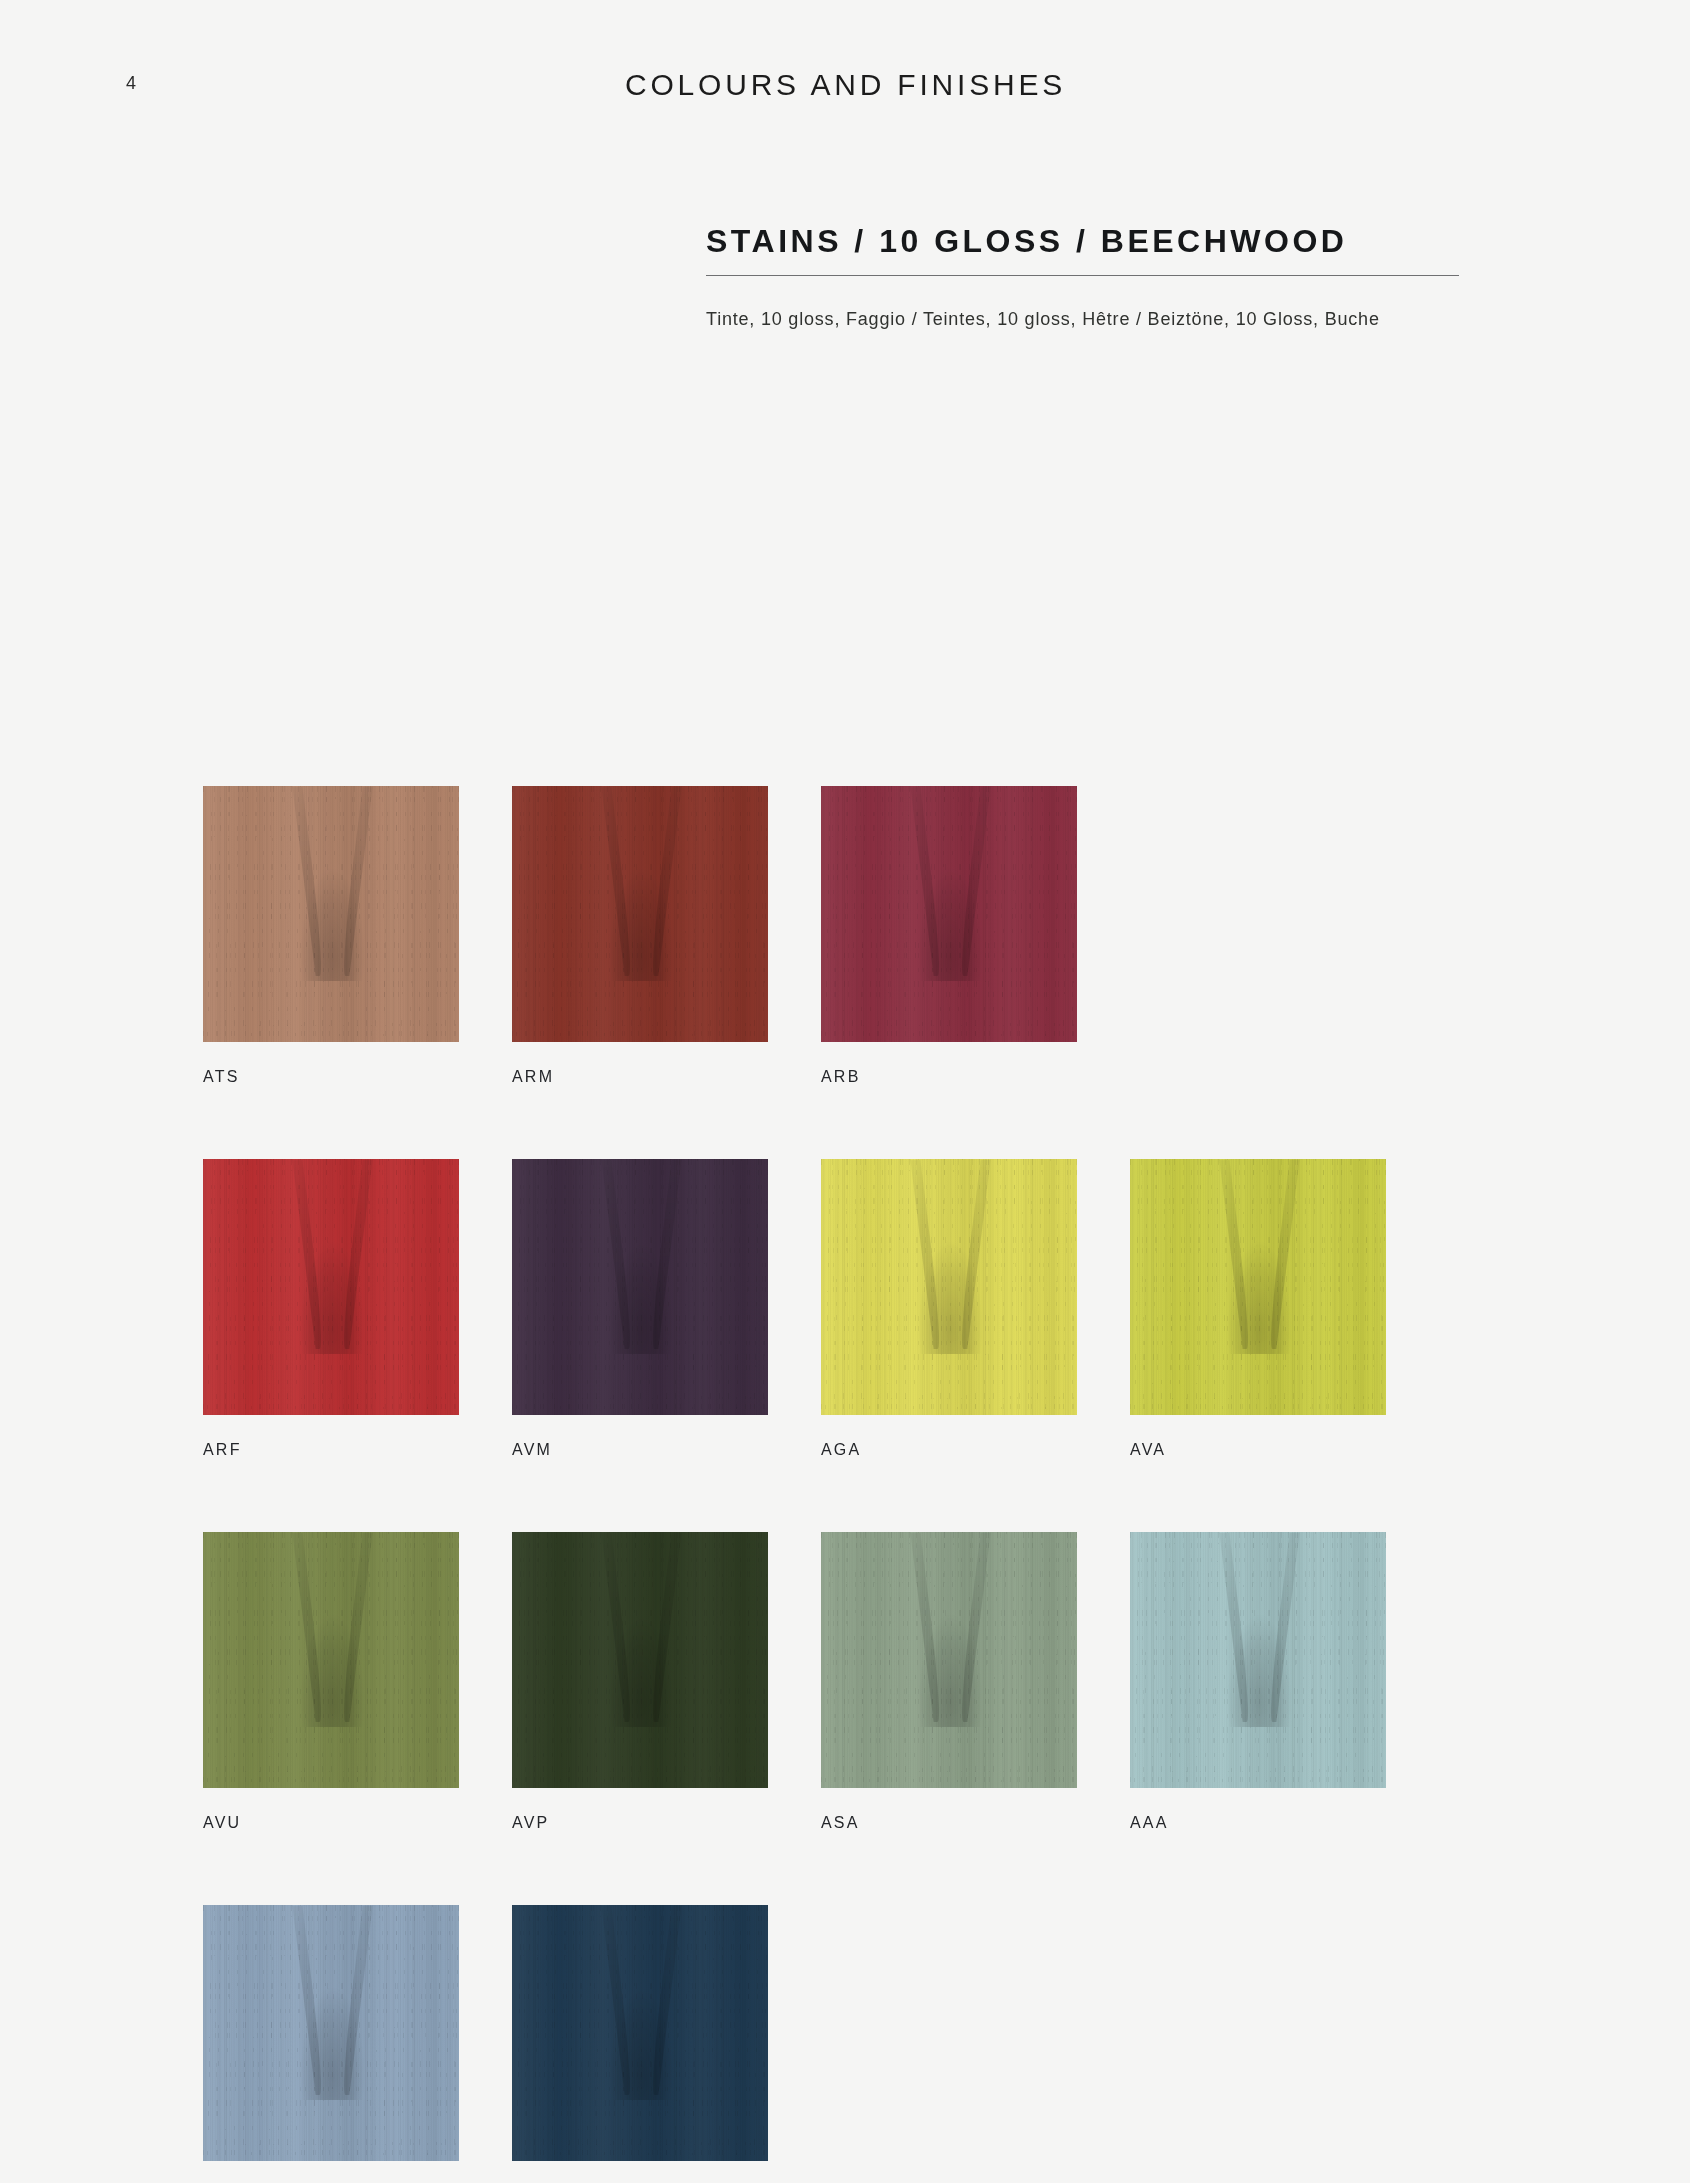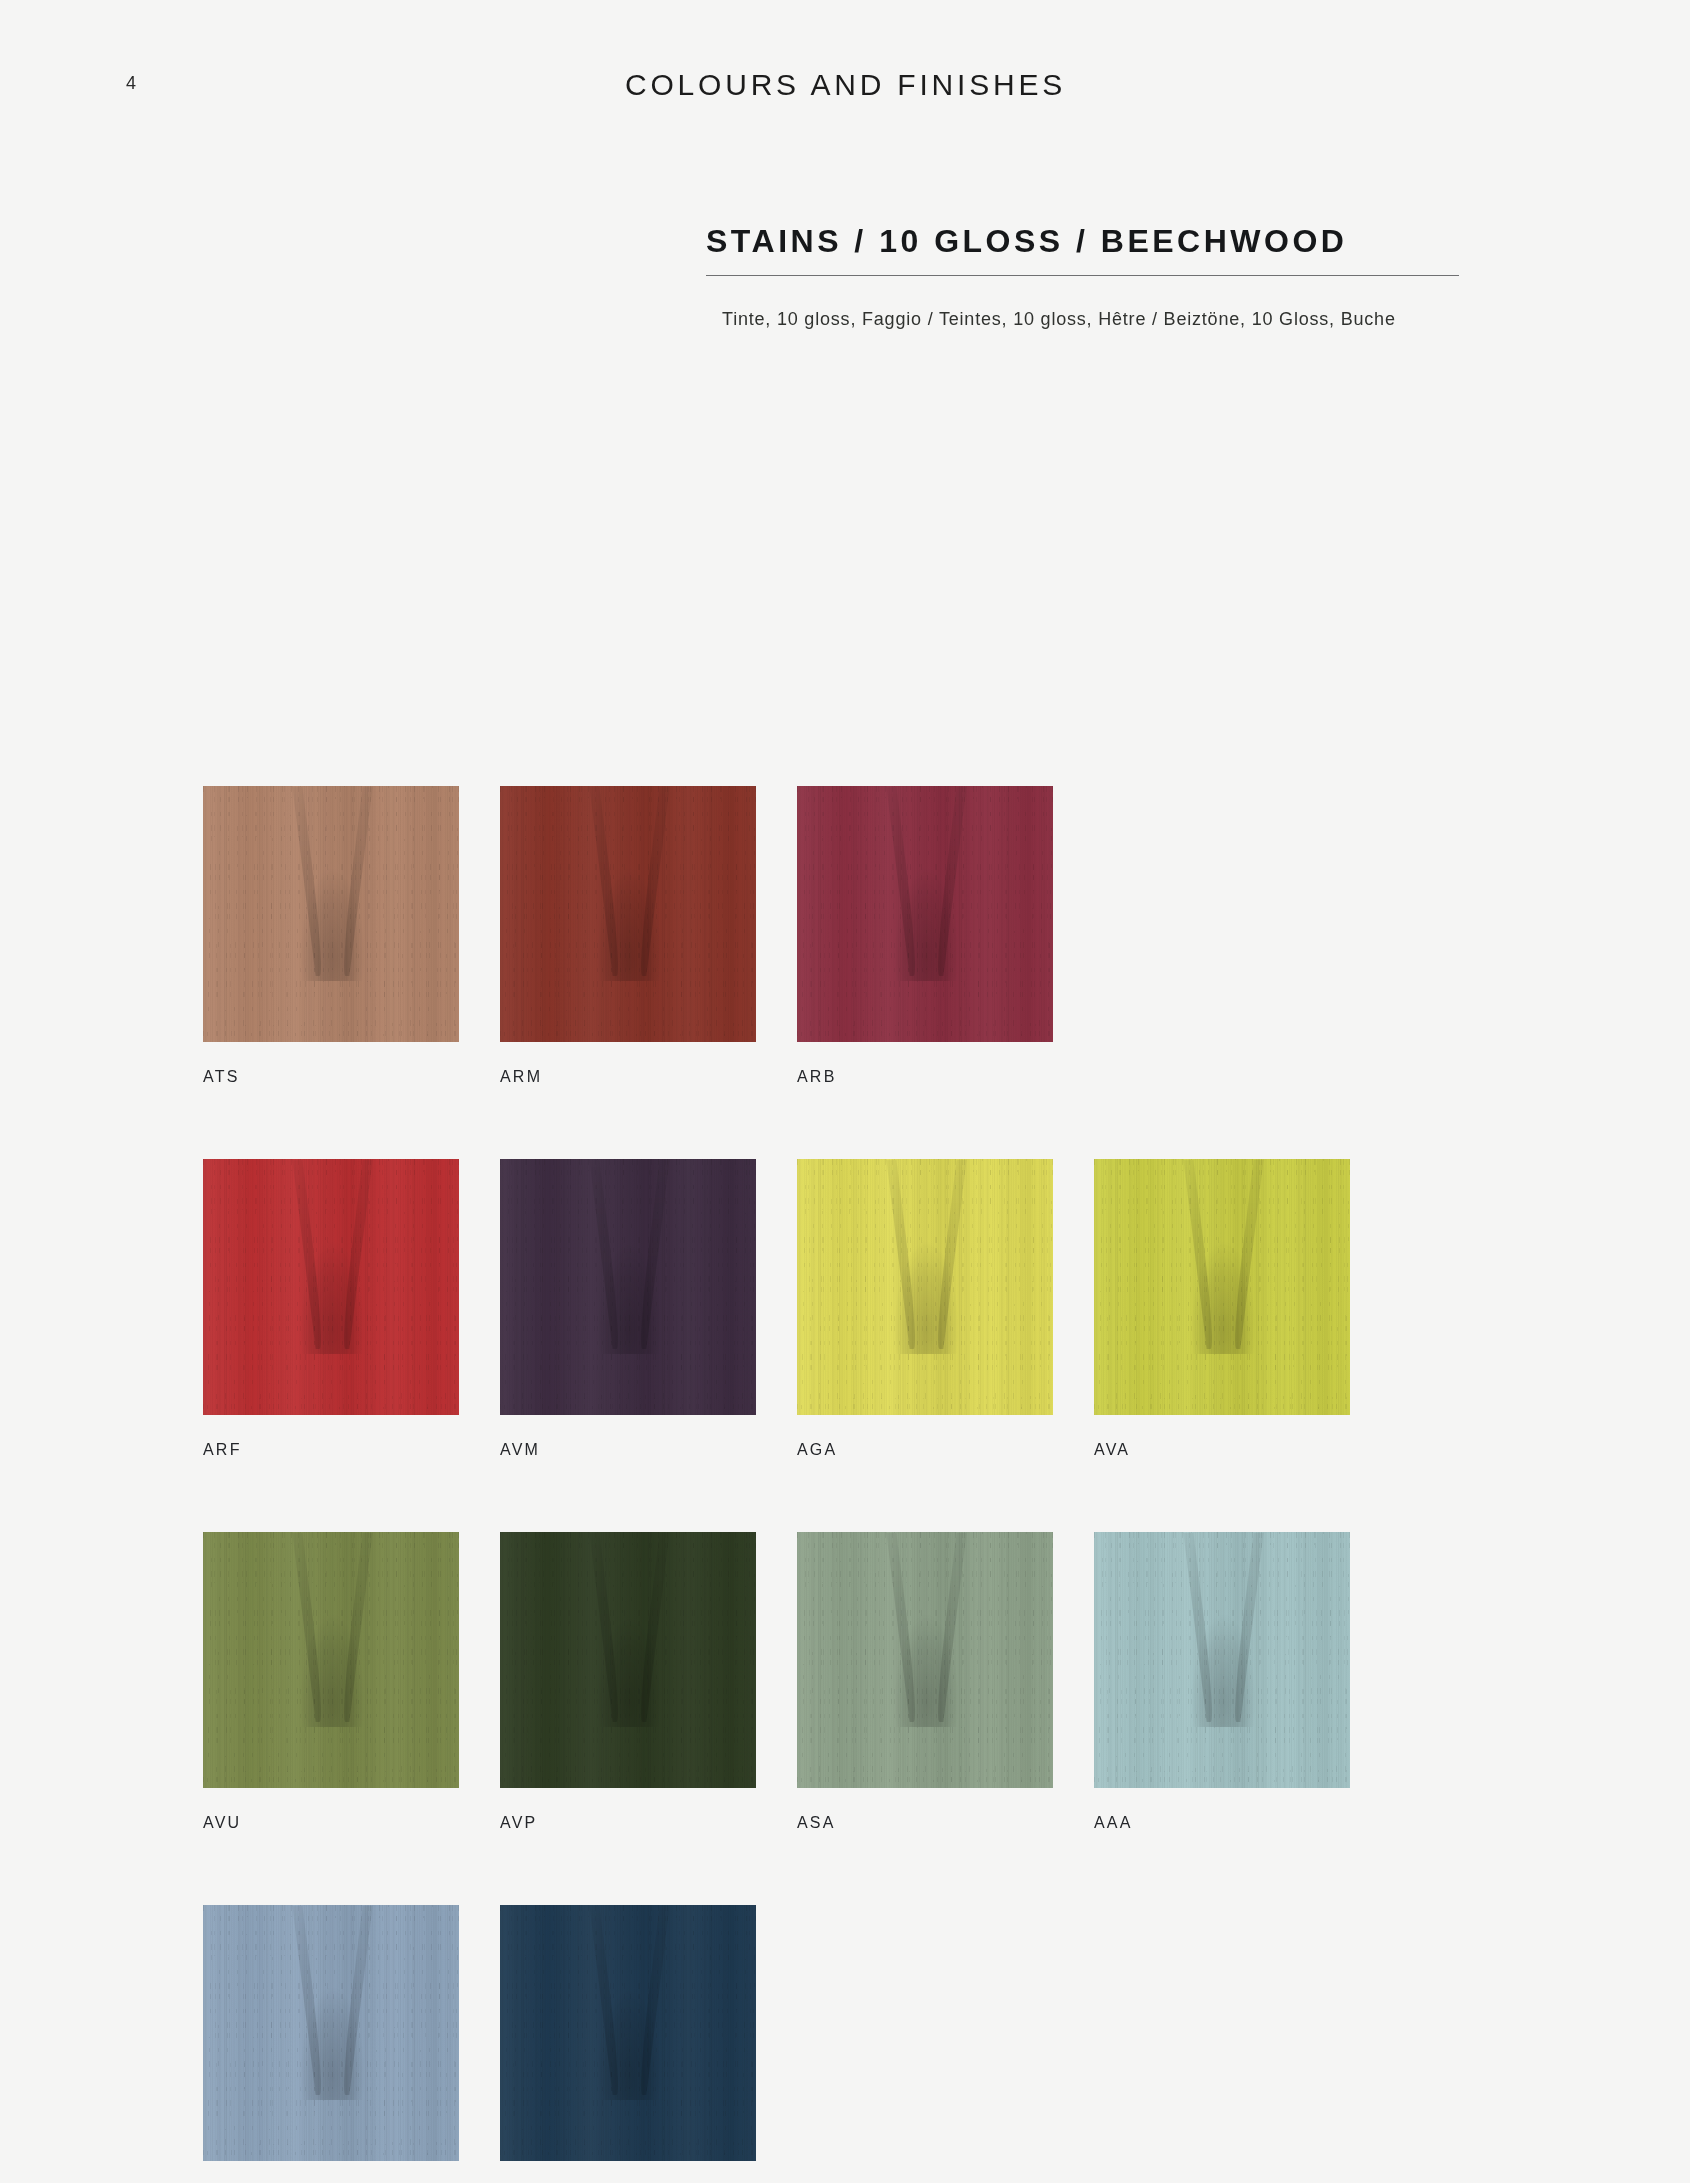--- a/index.html
+++ b/index.html
@@ -68,34 +68,33 @@
     background: #6f7072;
   }
 
   .section-subtitle {
     margin-top: 32px;
     font-size: 18px;
     letter-spacing: 0.8px;
     color: #30322f;
     line-height: 1.3;
     white-space: nowrap;
-    margin-left: 16px;
   }
 
   
   .swatch-grid {
     position: absolute;
     left: 203px;
     top: 786px;
     width: 1184px;
   }
 
   .swatch-row {
     display: flex;
-    gap: 41px;
+    gap: 53px;
     margin-bottom: 74px;
   }
   .swatch-row:last-child { margin-bottom: 0; }
 
   .swatch-cell {
     width: 256px;
   }
 
   .swatch-chip {
     position: relative;

